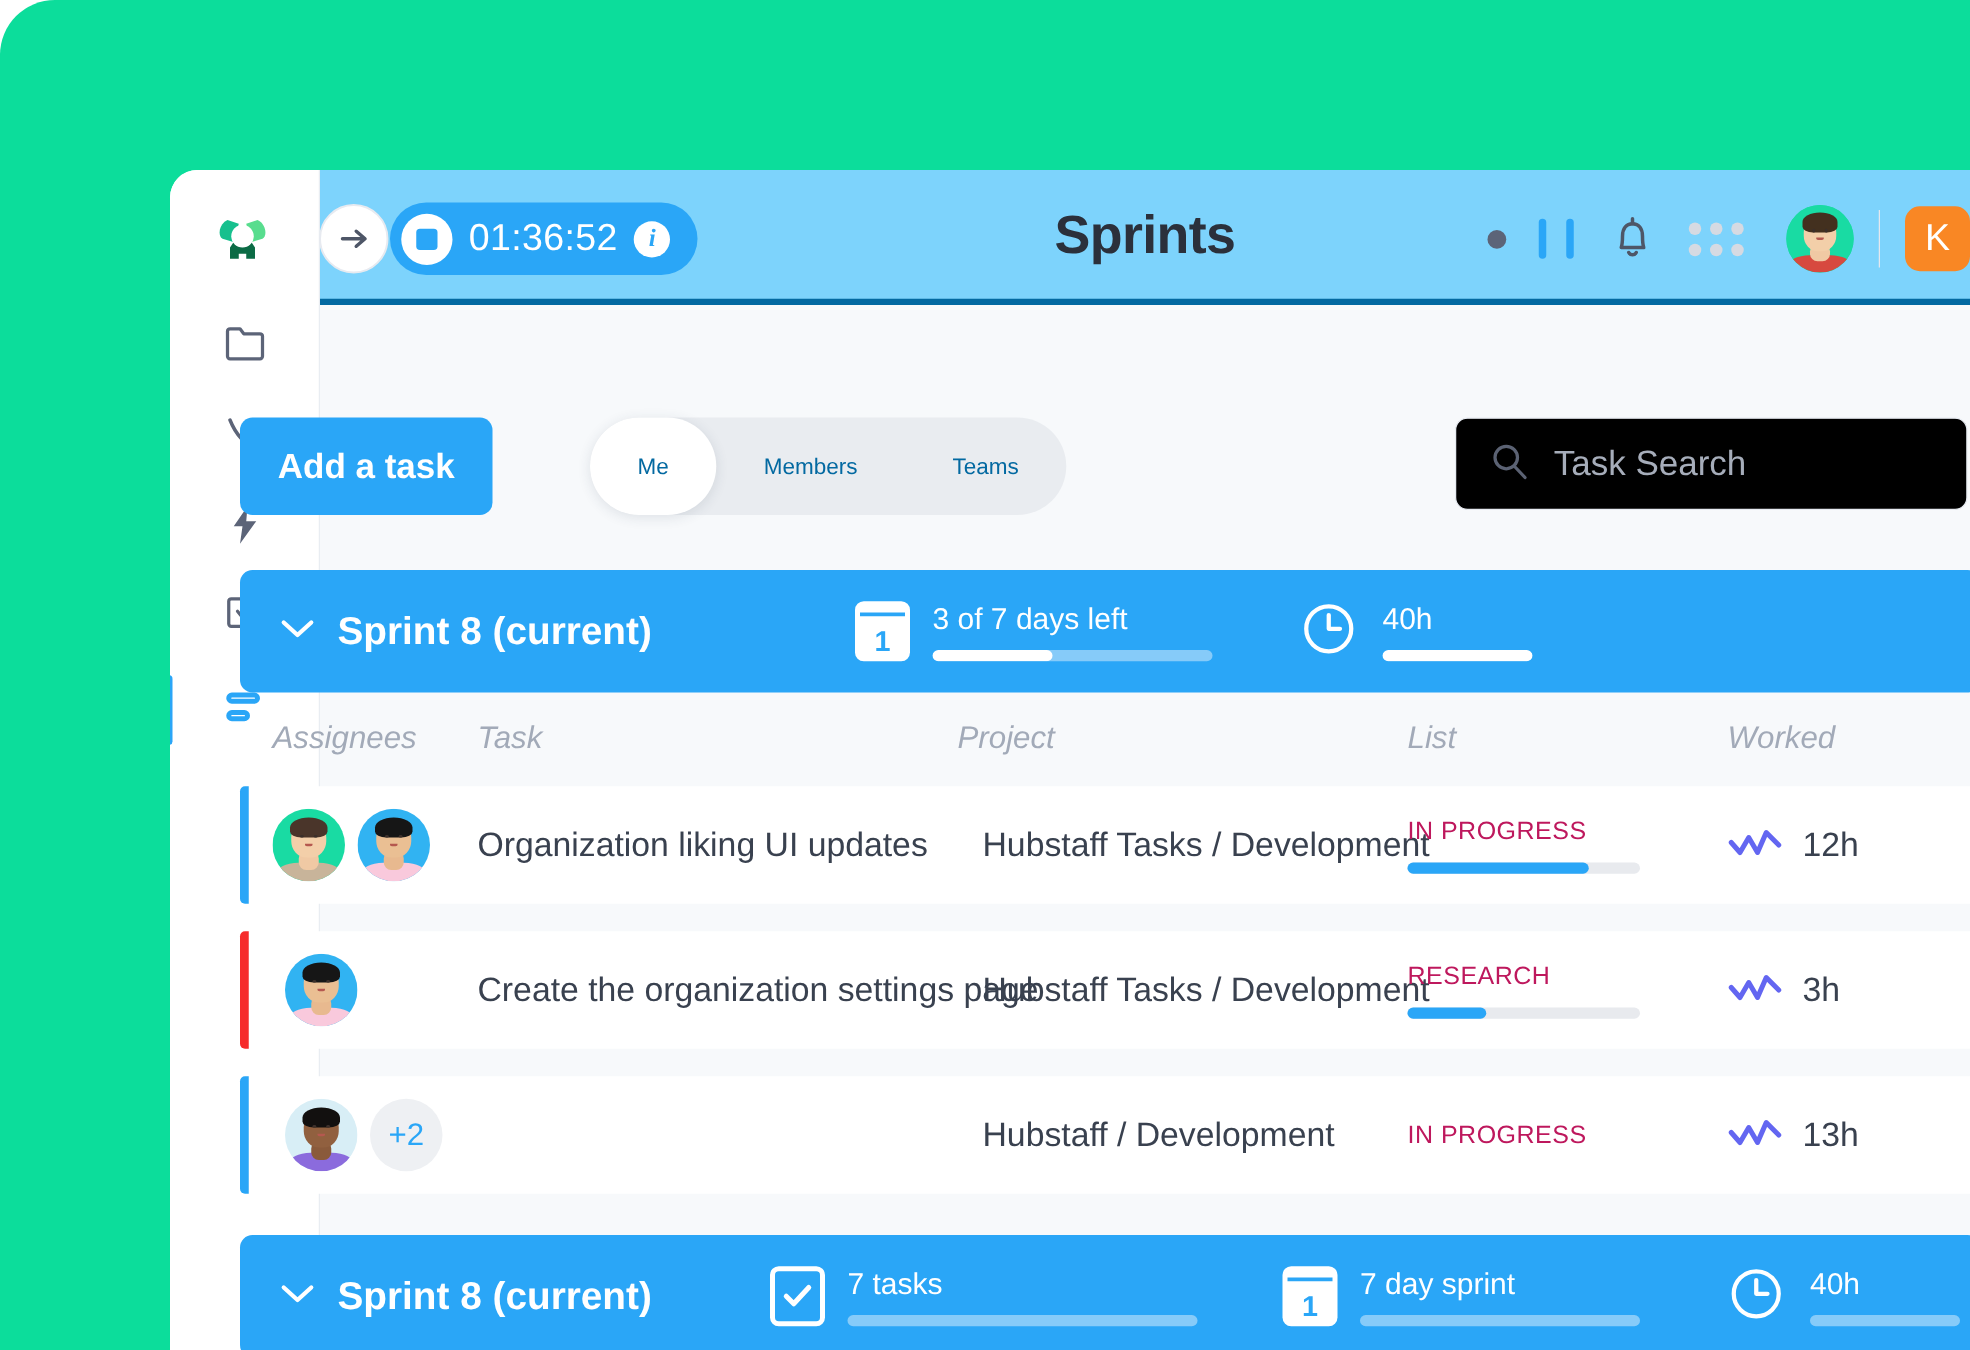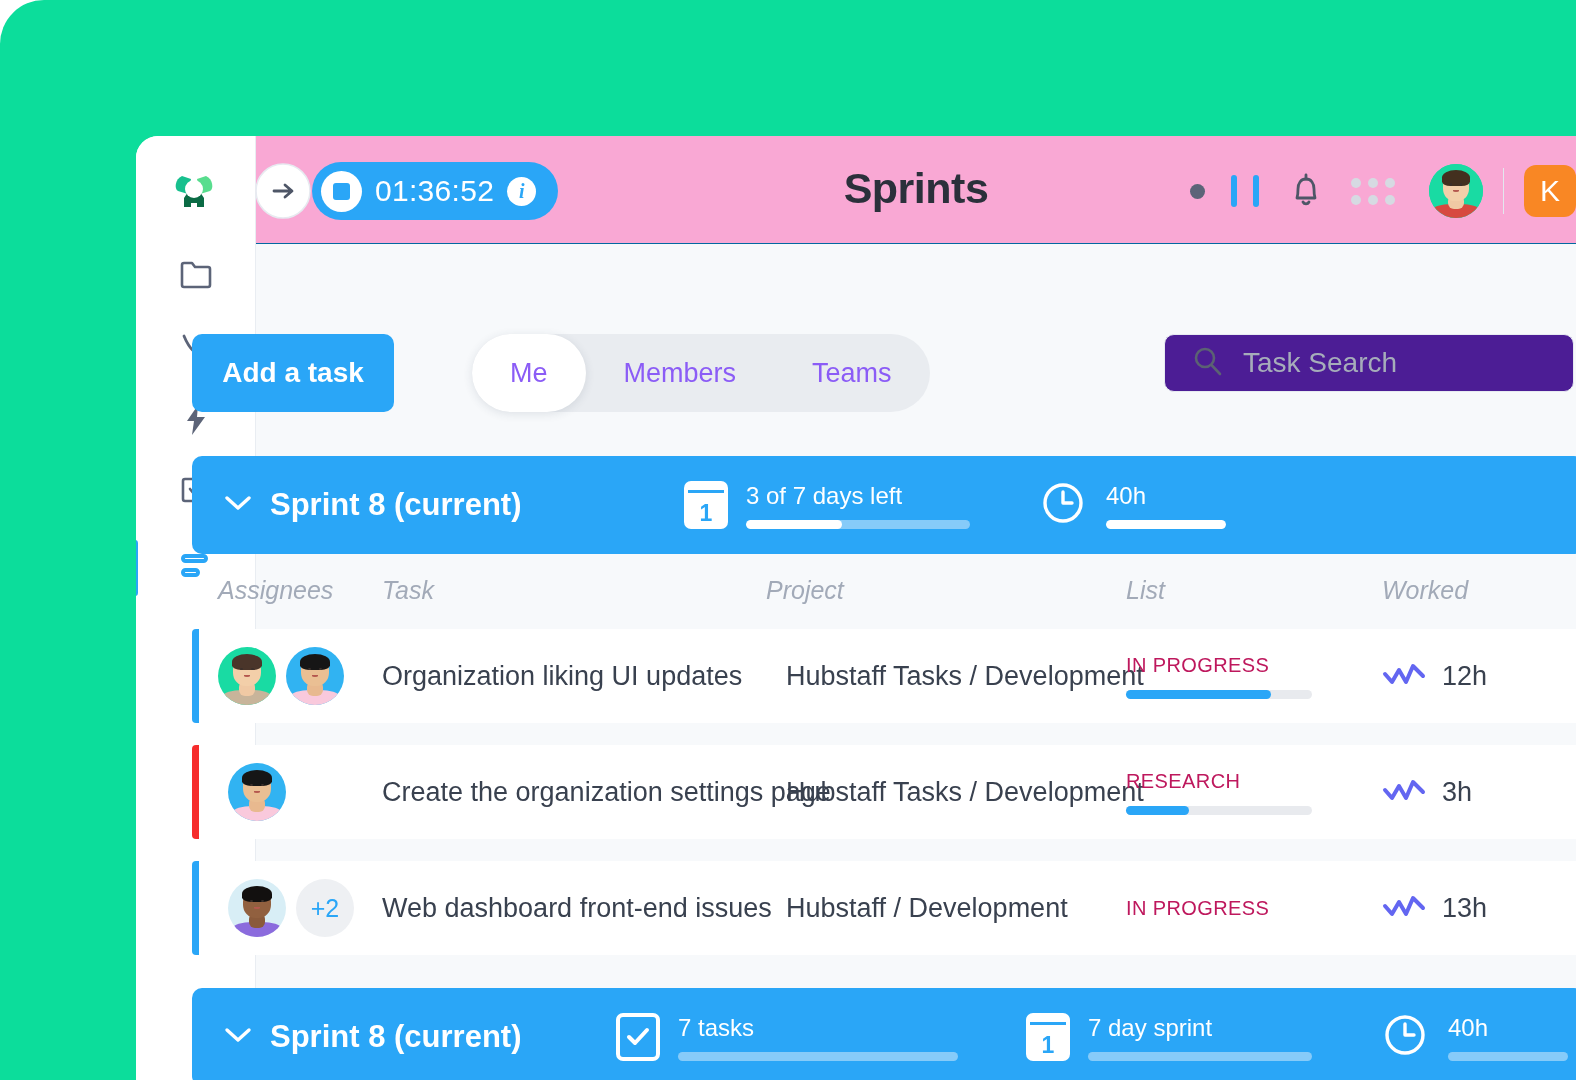--- a/index.html
+++ b/index.html
@@ -45,22 +45,22 @@
   .rail-active-bar {
     position: absolute; left: -3px; top: 0;
     width: 5px; height: 56px; background: #2aa6f7;
     border-radius: 0 3px 3px 0;
   }
 
   
   #topbar {
     position: absolute; left: 120px; top: 0;
     width: 1320px; height: 108px;
-    background: #f9a8d4;
-    border-bottom: 1px solid #0369a1;
+    background: #7dd3fc;
+    border-bottom: 5px solid #0369a1;
   }
   #timer-pill {
     position: absolute; left: 56px; top: 26px;
     height: 58px; min-width: 246px;
     background: #2aa6f7; border-radius: 29px;
     display: flex; align-items: center; padding: 0 16px 0 9px; gap: 13px;
   }
   #timer-stop {
     width: 41px; height: 41px; border-radius: 50%;
     background: #ffffff; display: flex; align-items: center; justify-content: center;
@@ -119,30 +119,30 @@
     font-size: 28px; font-weight: bold;
     font-family: "Liberation Sans", sans-serif; cursor: pointer;
   }
   #filter-tabs {
     position: absolute; left: 336px; top: 198px;
     height: 78px; background: #e9ecf0; border-radius: 39px;
     display: flex; align-items: center; padding: 0;
   }
   .ftab {
     height: 78px; display:flex; align-items:center; justify-content:center;
-    font-size: 27px; color: #8b5cf6; padding: 0 38px; cursor: pointer;
+    font-size: 18px; color: #0369a1; padding: 0 38px; cursor: pointer;
     border-radius: 39px; white-space: nowrap;
   }
   .ftab.active {
     background: #ffffff; box-shadow: 0 2px 10px rgba(40,55,80,.12);
     font-weight: normal;
   }
   #search-box {
     position: absolute; left: 1028px; top: 198px;
-    width: 410px; height: 58px; background: #4c1d95;
+    width: 410px; height: 74px; background: #000000;
     border: 1px solid #e7ebf1; border-radius: 10px;
     display: flex; align-items: center; padding: 0 26px; gap: 20px;
   }
   #search-input {
     border: none; outline: none; background: transparent;
     font-size: 28px; color: #8b93a3; width: 100%;
     font-family: "Liberation Sans", sans-serif;
   }
   #search-input::placeholder { color: #a6adba; }
 
@@ -501,21 +501,20 @@
           <span class="neck" style="background:#8a5a3b"></span>
           <span class="head" style="background:#91603f"></span>
           <span class="hair" style="background:#12100f"></span>
           <span class="eyeL"></span>
             <span class="eyeR"></span>
             <span class="mouth"></span>
         </span>
       </span>
       <span class="av-more">+2</span>
     </span>
-    <span class="row-task">Web dashboard front-end issues</span>
     <span class="row-project">Hubstaff / Development</span>
     <span class="row-list">
       <span class="row-list-label" style="display:block">IN PROGRESS</span>
     </span>
     <span class="row-worked">
       <span>
         <svg width="44" height="26" viewBox="0 0 44 26" fill="none" stroke="#6366f1" stroke-width="4" stroke-linecap="round" stroke-linejoin="round">
           <path d="M3 13 L10 21 L17 9 L24 21 L31 5 L41 15"></path>
         </svg>
       </span>

